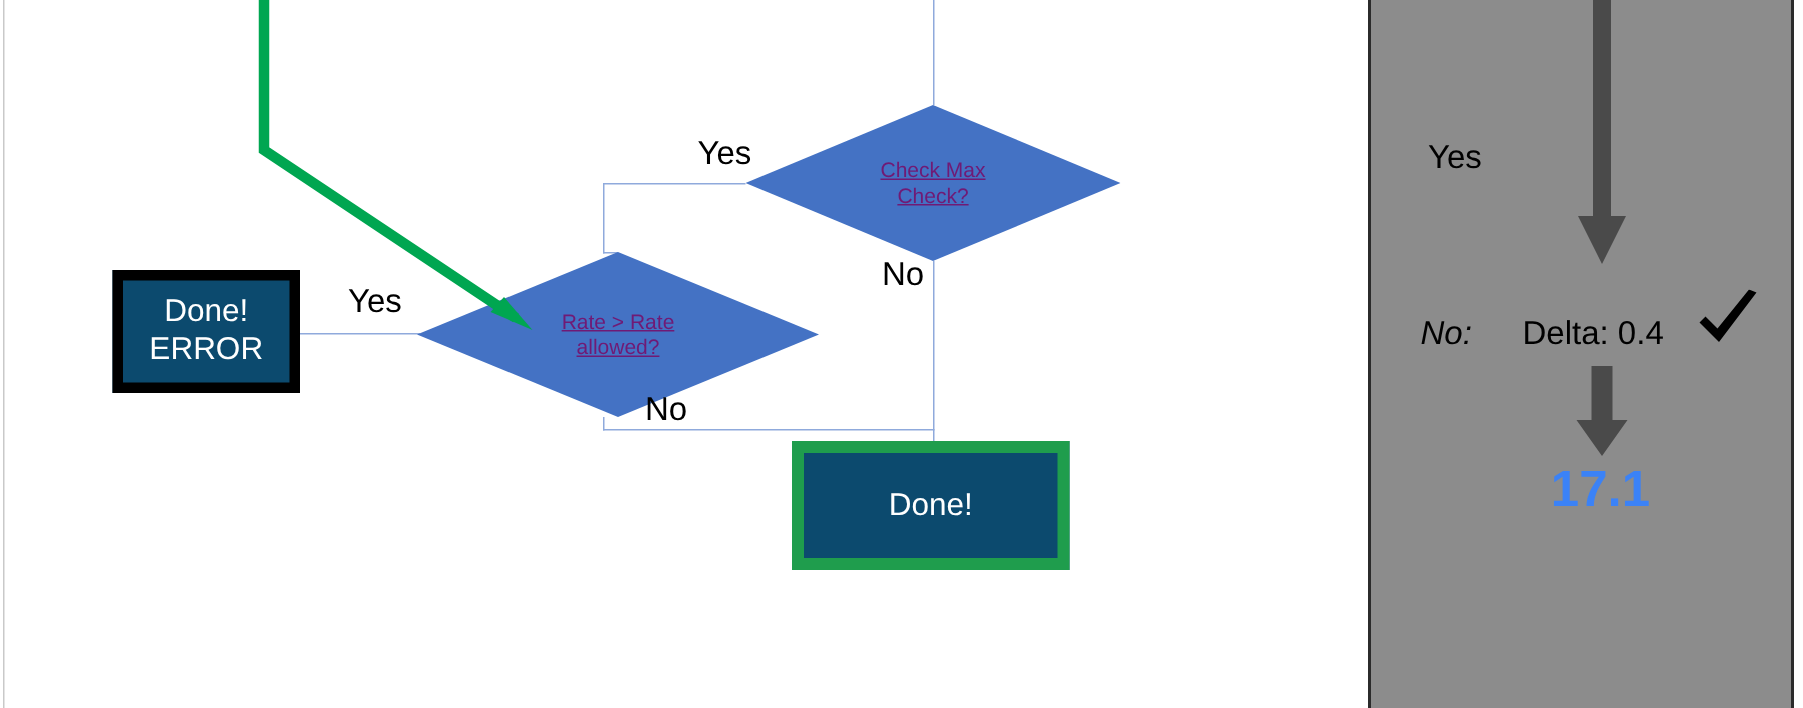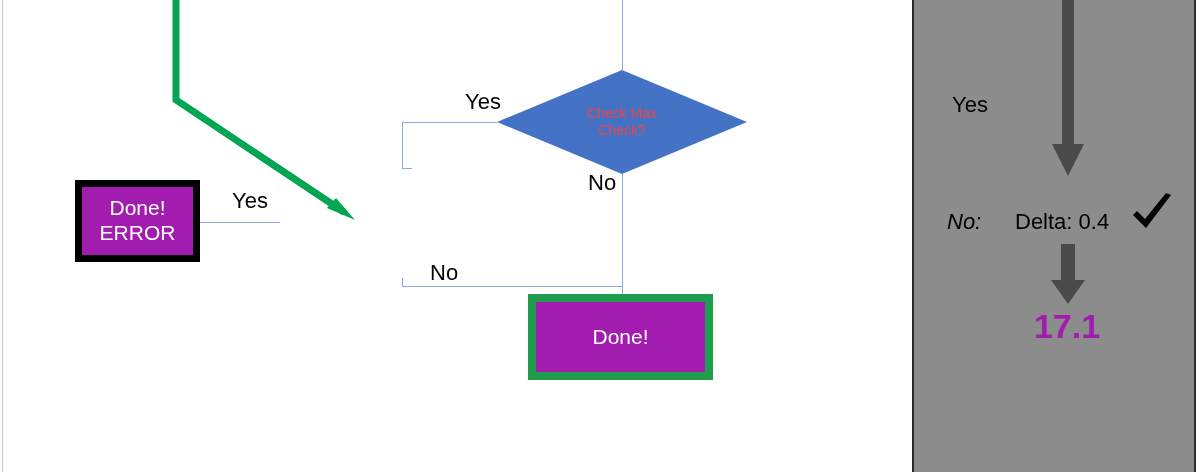--- a/index.html
+++ b/index.html
@@ -30,21 +30,21 @@
   .conn {
     position: absolute;
     background: #8faadc;
   }
   .conn.h { height: 1px; }
   .conn.v { width: 1px; }
 
   
   .proc-box {
     position: absolute;
-    background: #a21caf;
+    background: #0c4a6e;
     box-sizing: border-box;
     display: flex;
     align-items: center;
     justify-content: center;
     text-align: center;
     color: #ffffff;
     line-height: 1.18;
   }
   .proc-box .lines {
     display: flex;
@@ -81,25 +81,26 @@
   .diamond .dlabel {
     position: absolute;
     left: 0;
     top: 0;
     width: 100%;
     height: 100%;
     display: flex;
     flex-direction: column;
     align-items: center;
     justify-content: center;
-    color: #ef4444;
+    color: #701a75;
     font-size: 14px;
     line-height: 1.25;
     text-align: center;
     pointer-events: none;
+    text-decoration: underline;
   }
   #dia-maxrate { left: 497px; top: 70px; width: 250px; height: 104px; }
   #dia-raterate { left: 278px; top: 168px; width: 268px; height: 110px; }
 
   
   #green-arrow {
     position: absolute;
     left: 0;
     top: 0;
     width: 1202px;
@@ -146,21 +147,21 @@
     top: 193px;
     width: 44px;
     height: 42px;
   }
   #panel-value {
     position: absolute;
     left: 1012px;
     top: 307px;
     width: 110px;
     text-align: center;
-    color: #a21caf;
+    color: #3b82f6;
     font-size: 34px;
     font-weight: bold;
     white-space: nowrap;
   }
   .gray-arrow {
     position: absolute;
   }
   #arrow-top  { left: 1046px; top: -8px;  width: 44px; height: 192px; }
   #arrow-mid  { left: 1046px; top: 244px; width: 44px; height: 64px; }
 </style>
@@ -187,20 +188,29 @@
   <div class="diamond" id="dia-maxrate">
     <svg width="250" height="104" viewBox="0 0 250 104" aria-hidden="true">
       <polygon points="125,0 250,52 125,104 0,52" fill="#4472c4"></polygon>
     </svg>
     <div class="dlabel">
       <span>Check Max</span>
       <span>Check?</span>
     </div>
   </div>
 
+  <div class="diamond" id="dia-raterate">
+    <svg width="268" height="110" viewBox="0 0 268 110" aria-hidden="true">
+      <polygon points="134,0 268,55 134,110 0,55" fill="#4472c4"></polygon>
+    </svg>
+    <div class="dlabel">
+      <span>Rate &gt; Rate</span>
+      <span>allowed?</span>
+    </div>
+  </div>
 
   <div class="proc-box" id="box-error">
     <div class="lines">
       <span>Done!</span>
       <span>ERROR</span>
     </div>
   </div>
 
   <div class="proc-box" id="box-done">
     <div class="lines">

